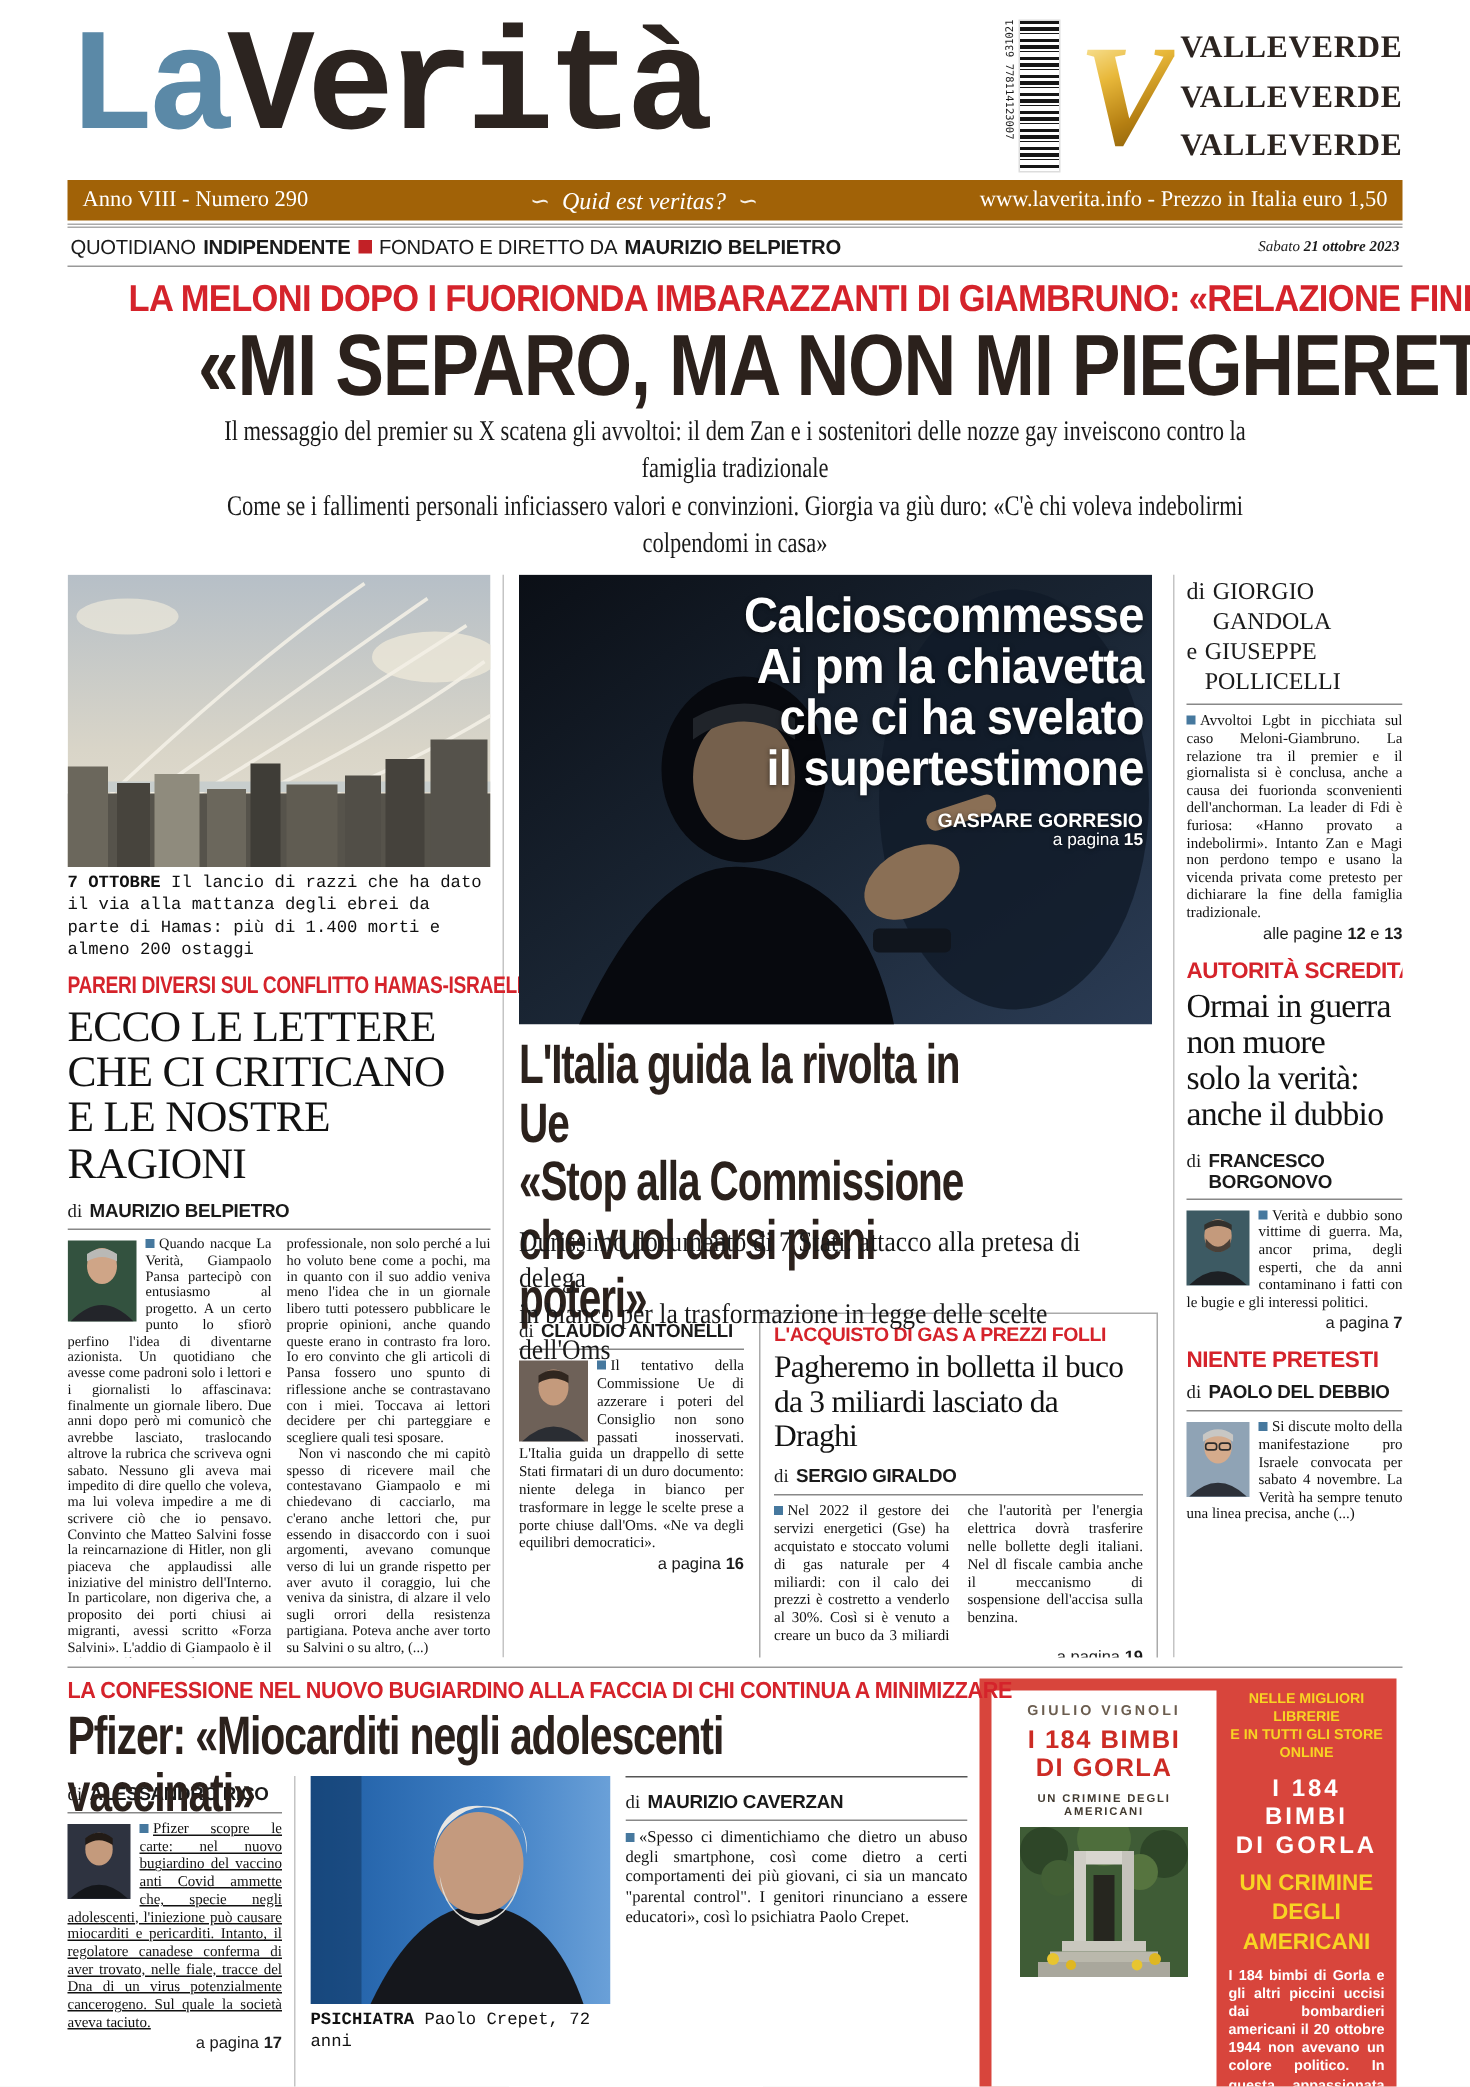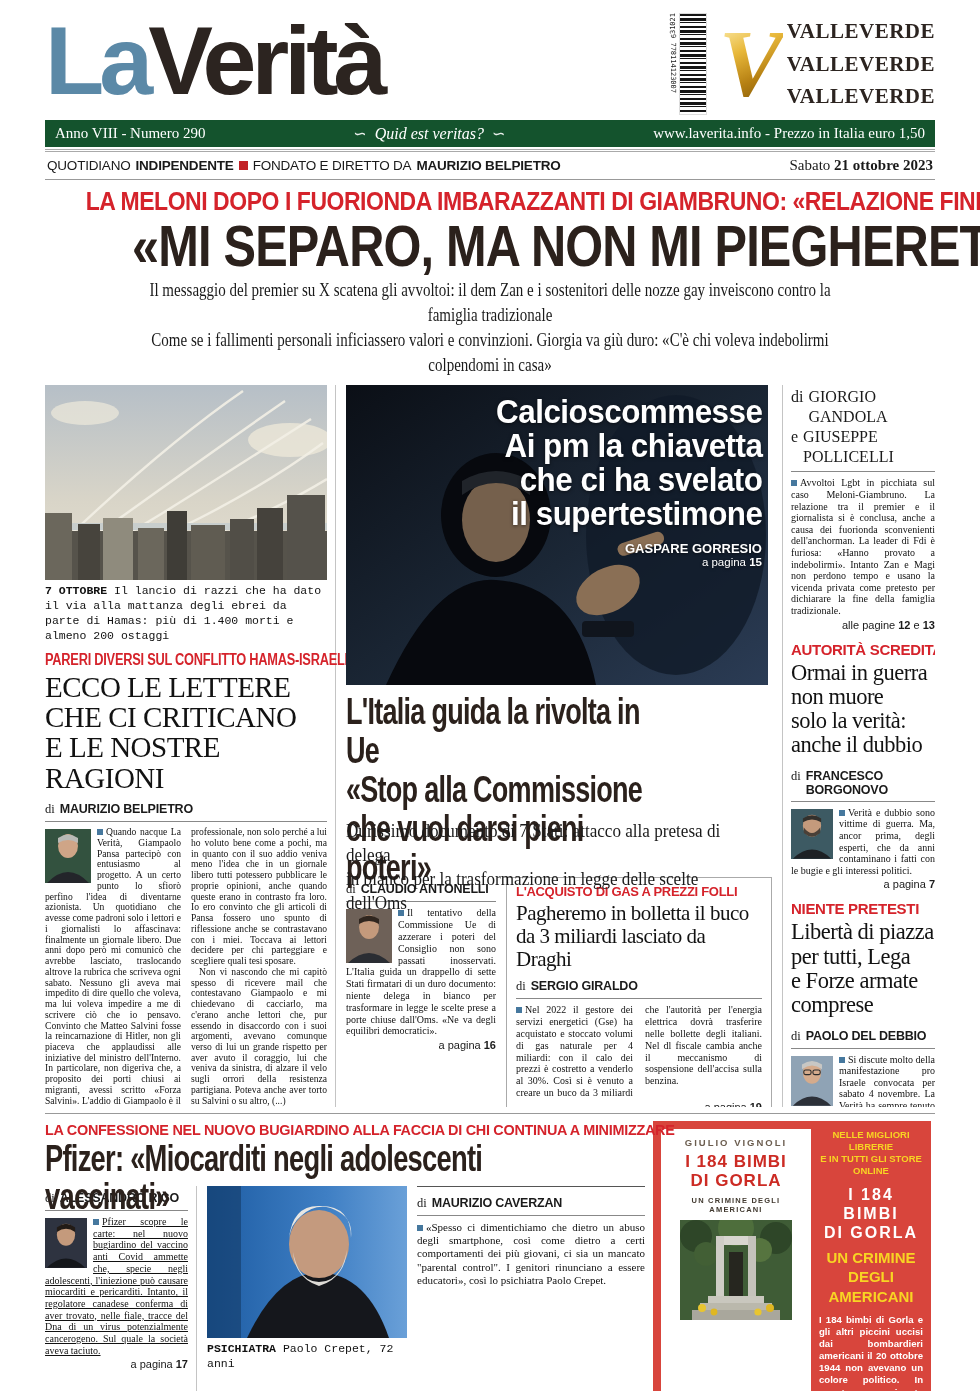--- a/index.html
+++ b/index.html
@@ -2,46 +2,46 @@
 <html lang="it"><head>
 <meta charset="utf-8">
 <style>
   * { box-sizing: border-box; margin: 0; padding: 0; }
   html,body { background:#f2f2f0; }
   body { width:980px; height:1391px; overflow:hidden; font-family:"Liberation Serif", serif; color:#1a1a1a; }
   .page { width:980px; height:1391px; background:#fff; padding:10px 45px 16px; }
 
   
   .masthead { display:flex; align-items:flex-start; height:110px; }
-  .logo { font-family:Liberation Sans, sans-serif; font-weight:bold; font-size:97px; line-height:1.05; letter-spacing:-5px; white-space:nowrap;text-align:right; }
+  .logo { font-family:Liberation Mono, monospace; font-weight:bold; font-size:97px; line-height:1.05; letter-spacing:-5px; white-space:nowrap;text-align:right; }
   .logo-la { color:#5b89a7; }
   .logo-verita { color:#2c2420; }
   .mast-right { margin-left:auto; display:flex; align-items:center; gap:12px; height:108px; }
   .barcode { display:flex; height:102px; align-items:stretch; gap:2px; }
   .barcode-num-col { display:flex; flex-direction:column; align-items:center; }
   .barcode-top { font-family:"DejaVu Sans Mono", monospace; font-size:7px; writing-mode:vertical-rl; transform:rotate(180deg); }
   .barcode-digits { font-family:"DejaVu Sans Mono", monospace; font-size:7px; writing-mode:vertical-rl; }
   .barcode-bars { width:28px; background:repeating-linear-gradient(to bottom,#161616 0 2px,#fff 2px 4px,#161616 4px 7px,#fff 7px 8px,#161616 8px 9px,#fff 9px 12px); border:1px solid #ddd; }
   .valleverde { display:flex; align-items:center; }
   .gold-v { font-family:"Liberation Serif", serif; font-weight:bold; font-style:italic; font-size:96px; line-height:.9;
             background:linear-gradient(155deg,#f9e49a 8%,#e8b83a 35%,#b57f12 65%,#7a5408 95%);
             -webkit-background-clip:text; background-clip:text; color:transparent; margin-right:4px; }
   .vv-lines { text-align:right; }
   .vv-line { font-family:"Liberation Serif", serif; font-weight:bold; font-size:21px; color:#2c2420; line-height:1.55; letter-spacing:.5px; }
 
   
-  .blue-band { background:#14532d; color:#fff; display:flex; align-items:center; height:27px; padding:0 10px; font-size:15px; }
+  .blue-band { background:#a16207; color:#fff; display:flex; align-items:center; height:27px; padding:0 10px; font-size:15px; }
   .band-center { flex:1; text-align:center; font-style:italic; font-size:16px; }
   .band-orn { font-style:normal; padding:0 8px; opacity:.9; }
   .band-right { white-space:nowrap; }
   .subband { display:flex; align-items:center; border-top:3px double #aaa; border-bottom:1px solid #999; padding:5px 2px; margin-top:2px; }
   .subband-left { font-family:"Liberation Sans", sans-serif; font-size:13.5px; letter-spacing:-.2px; display:flex; align-items:center; gap:5px; }
   .subband-left b { font-weight:bold; }
   .red-square { display:inline-block; width:9px; height:9px; background:#c22126; }
-  .subband-date { margin-left:auto; font-size:15px; }
+  .subband-date { margin-left:auto; font-size:10px;font-style:italic; }
   .subband-date b { font-weight:bold; }
 
   
   .center-line { text-align:center; overflow:visible; }
   .cx { display:inline-block; white-space:pre-line; transform-origin:center top; }
   .cxl { display:inline-block; white-space:pre-line; transform-origin:left top; }
   .lead-kicker { color:#d5232b; font-family:"Liberation Sans", sans-serif; font-weight:bold; font-size:25px; letter-spacing:-.5px; white-space:nowrap; }
   .lead-headline { color:#2b211c; font-family:"Liberation Sans", sans-serif; font-weight:bold; font-size:58px; letter-spacing:-1px; white-space:nowrap; line-height:1.02; }
   .lead-deck { font-size:19px; line-height:1.32; margin-top:2px; }
 
@@ -366,24 +366,20 @@
           </span>
           <p><span class="bullet"></span><span>Verità e dubbio sono vittime di guerra. Ma, ancor prima, degli esperti, che da anni contaminano i fatti con le bugie e gli interessi politici.</span></p>
         </div>
         <div class="pageref">
           <span>a pagina</span> <b>7</b>
         </div>
       </div>
 
       <div class="rail-sec">
         <div class="kicker" style="font-size:15px;">NIENTE PRETESTI</div>
-        <div class="serif-head rail-head">Libertà di piazza
-per tutti, Lega
-e Forze armate
-comprese</div>
         <div class="byline">
           <span class="di">di</span>
           <span class="nm">PAOLO DEL DEBBIO</span>
         </div>
         <div class="bodytext rail-body">
           <span class="avatar" style="background:#8fa3b5; width:42px; height:50px;">
             <svg viewBox="0 0 46 54">
                 <ellipse cx="23" cy="18" rx="10" ry="12" fill="#d5ab8c"></ellipse>
                 <path d="M2,54 Q23,34 44,54 Z" fill="#2c3038"></path>
                 <path d="M12,9 Q23,1 34,9 L34,14 Q23,6 12,14 Z" fill="#c8c7c4"></path>

